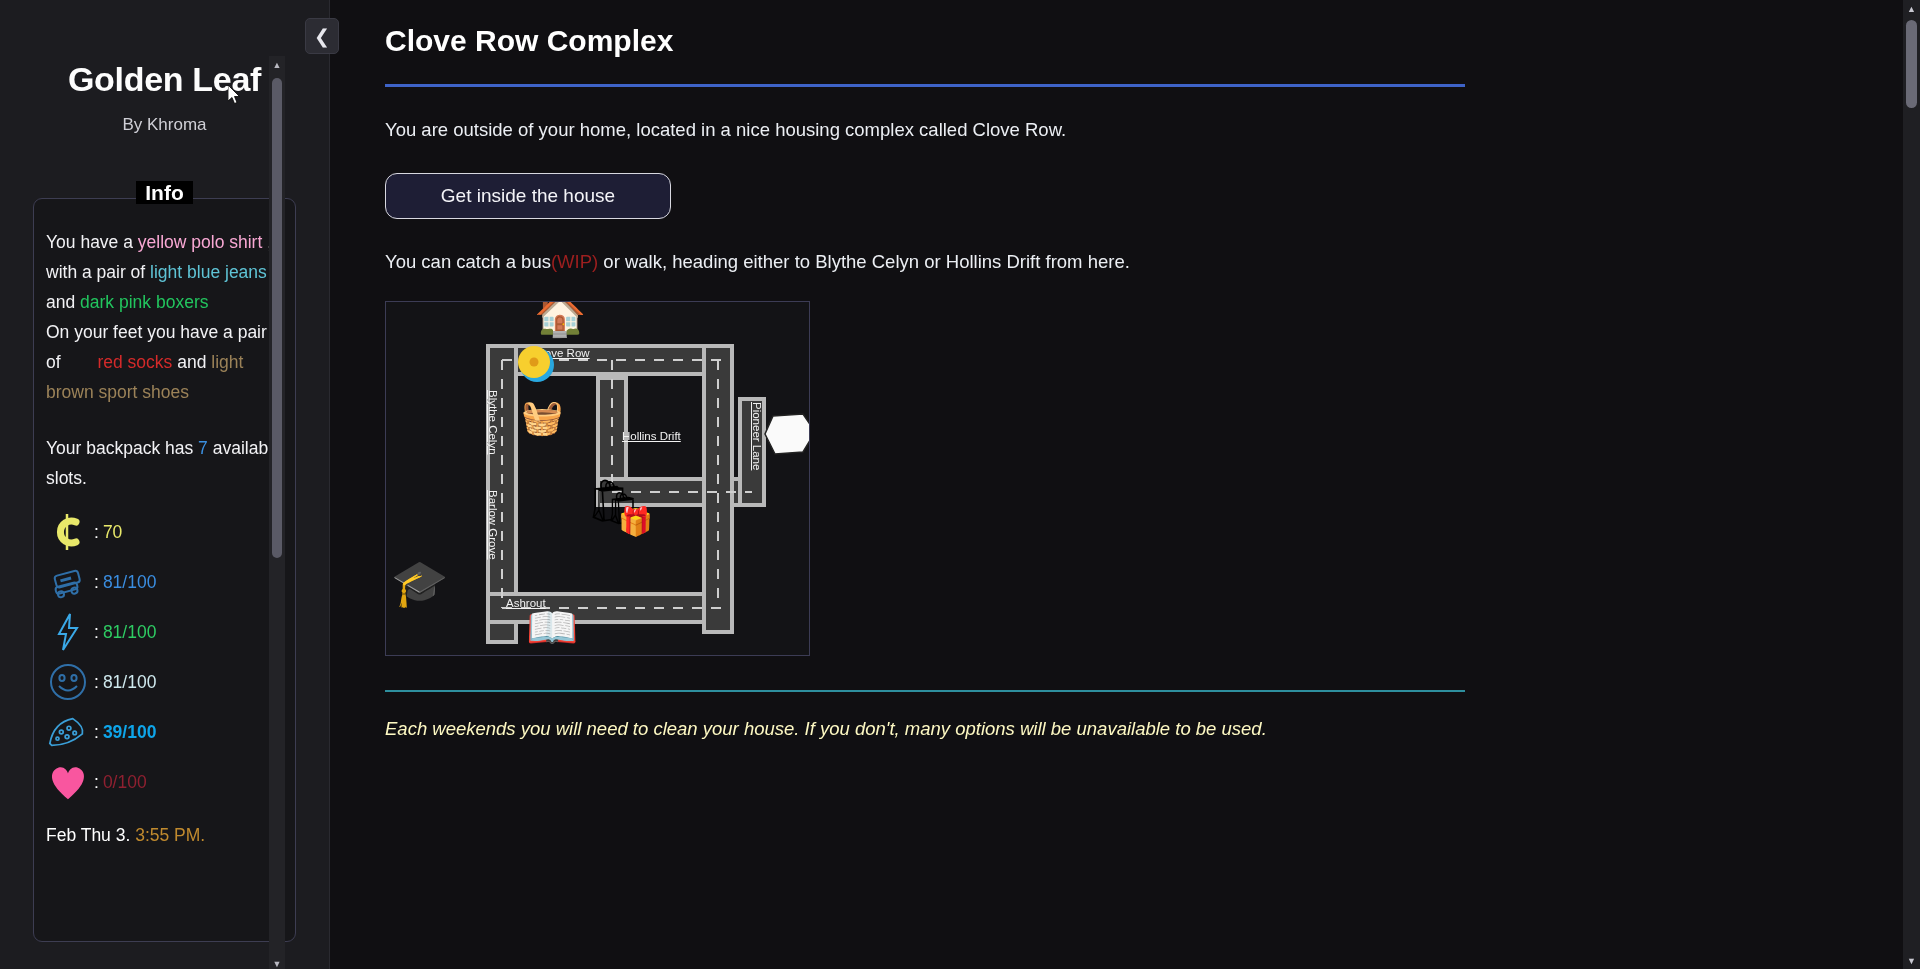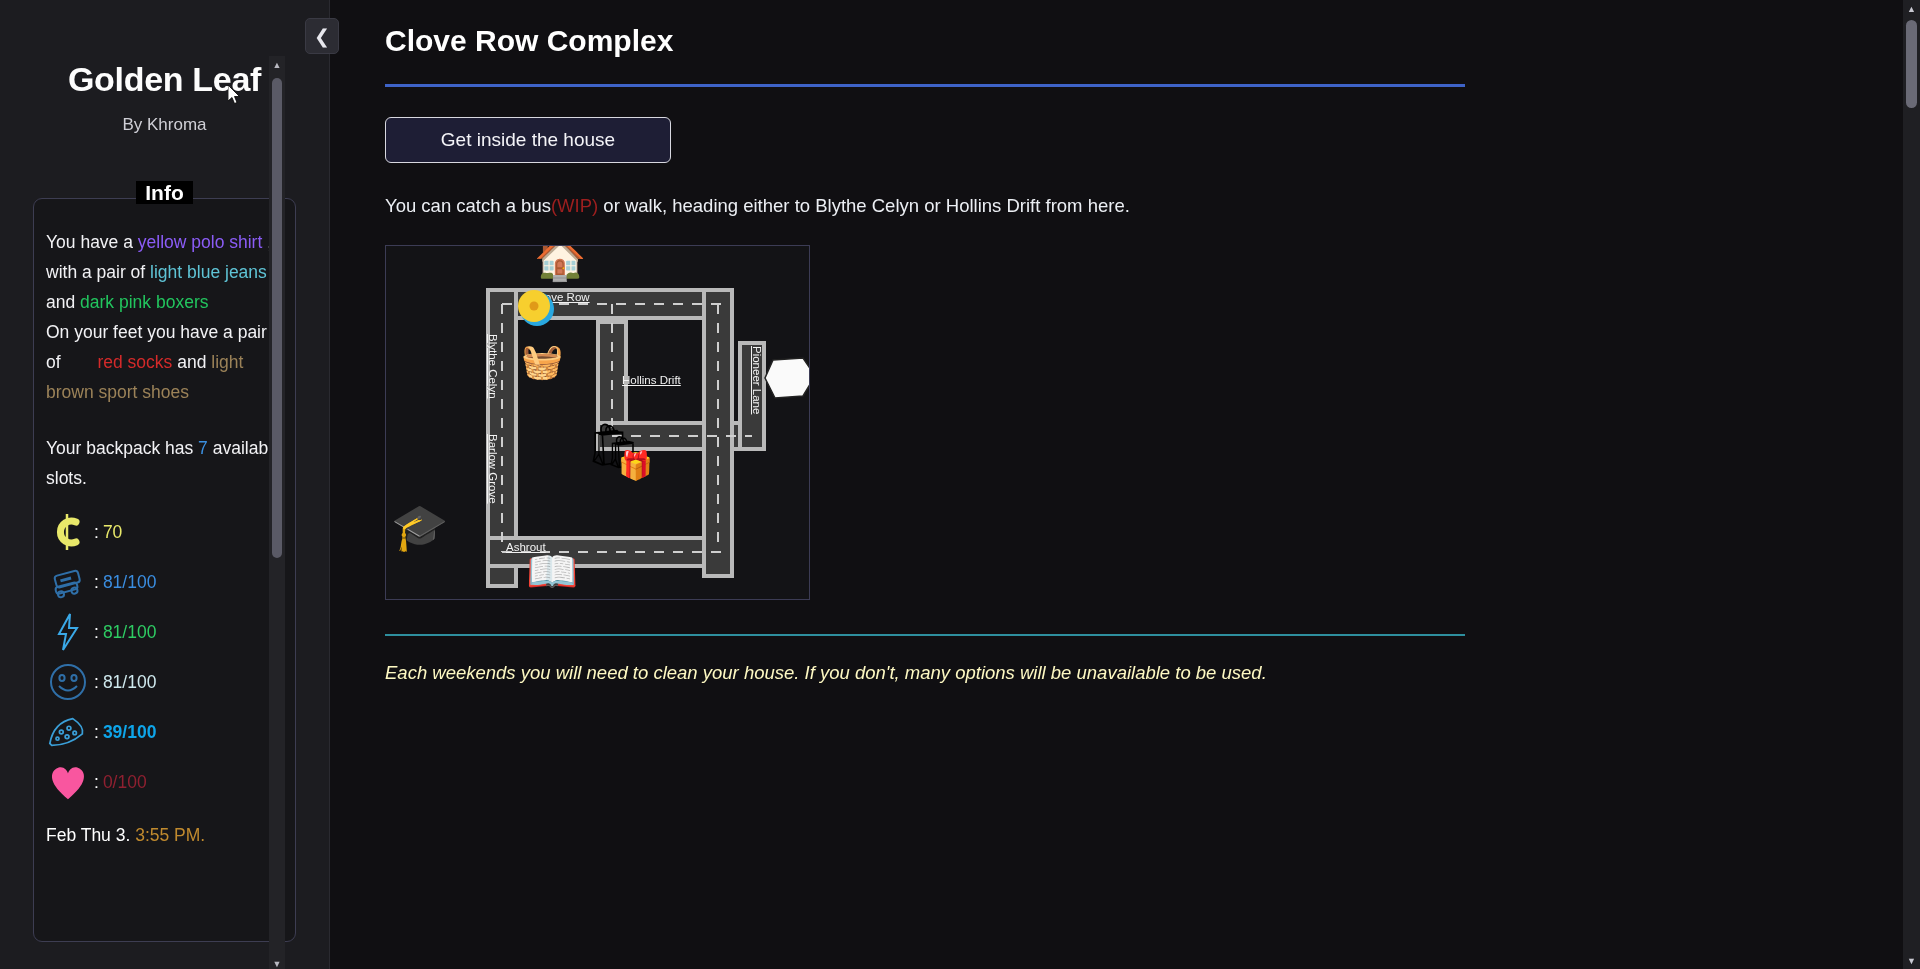--- a/index.html
+++ b/index.html
@@ -50,21 +50,21 @@
   .info-card-inner { padding: 28px 12px 10px 12px; }
   .info-legend {
     position: absolute; left: 0; right: 0; top: 181px;
     text-align: center; pointer-events: none; z-index: 5;
   }
   .info-legend span {
     background: #000000; padding: 0 9px;
     color: #ffffff; font-size: 21px; font-weight: bold;
   }
   .info-text { color: #f2f2f5; font-size: 17.5px; line-height: 30px; }
-  .c-yellow { color: #8b5cf6; }
+  .c-yellow { color: #f9a8d4; }
   .c-lblue  { color: #5fc4d6; }
   .c-pink   { color: #22c55e; }
   .c-red    { color: #d42a2a; padding-left: 32px; }
   .c-brown  { color: #9b8258; }
   .c-blue   { color: #3b8fe0; }
   .spacer { height: 26px; }
 
   .stat-row {
     display: flex; align-items: center;
     height: 50px; gap: 4px;
@@ -99,21 +99,21 @@
   .main { position: absolute; left: 330px; top: 0; right: 34px; height: 813px; padding: 0 60px 0 55px; }
   .page-title { color: #ffffff; font-size: 30px; font-weight: bold; margin-top: 24px; }
   .rule-blue { height: 3px; background: #3e63c8; margin-top: 26px; width: 1080px; }
   .para { color: #eceff4; font-size: 18.5px; line-height: 26px; margin-top: 30px; }
   .wip { color: #9e1f1f; }
   .action-btn {
     margin-top: 30px;
     width: 286px; height: 46px;
     background: #1e1e35;
     border: 1.5px solid #d8d8e0;
-    border-radius: 6px;
+    border-radius: 12px;
     color: #f4f4f8; font-size: 19px;
     font-family: "Liberation Sans", sans-serif;
     cursor: pointer;
   }
   .map-box {
     margin-top: 26px;
     width: 425px; height: 355px;
     background: #131316;
     border: 1px solid #3c3c55;
     position: relative; overflow: hidden;
@@ -262,20 +262,21 @@
 
     <div class="collapse-btn">
       <span>❮</span>
     </div>
   </div>
 
   <div class="main">
     <div class="page-title">Clove Row Complex</div>
     <div class="rule-blue"></div>
 
+    <div class="para">You are outside of your home, located in a nice housing complex called Clove Row.</div>
 
     <button class="action-btn">Get inside the house</button>
 
     <div class="para">
       <span>You can catch a bus</span><span class="wip">(WIP)</span><span> or walk, heading either to Blythe Celyn or Hollins Drift from here.</span>
     </div>
 
     <div class="map-box">
 
       <div class="m-road" style="left:100px;top:42px;width:248px;height:32px;"></div>

